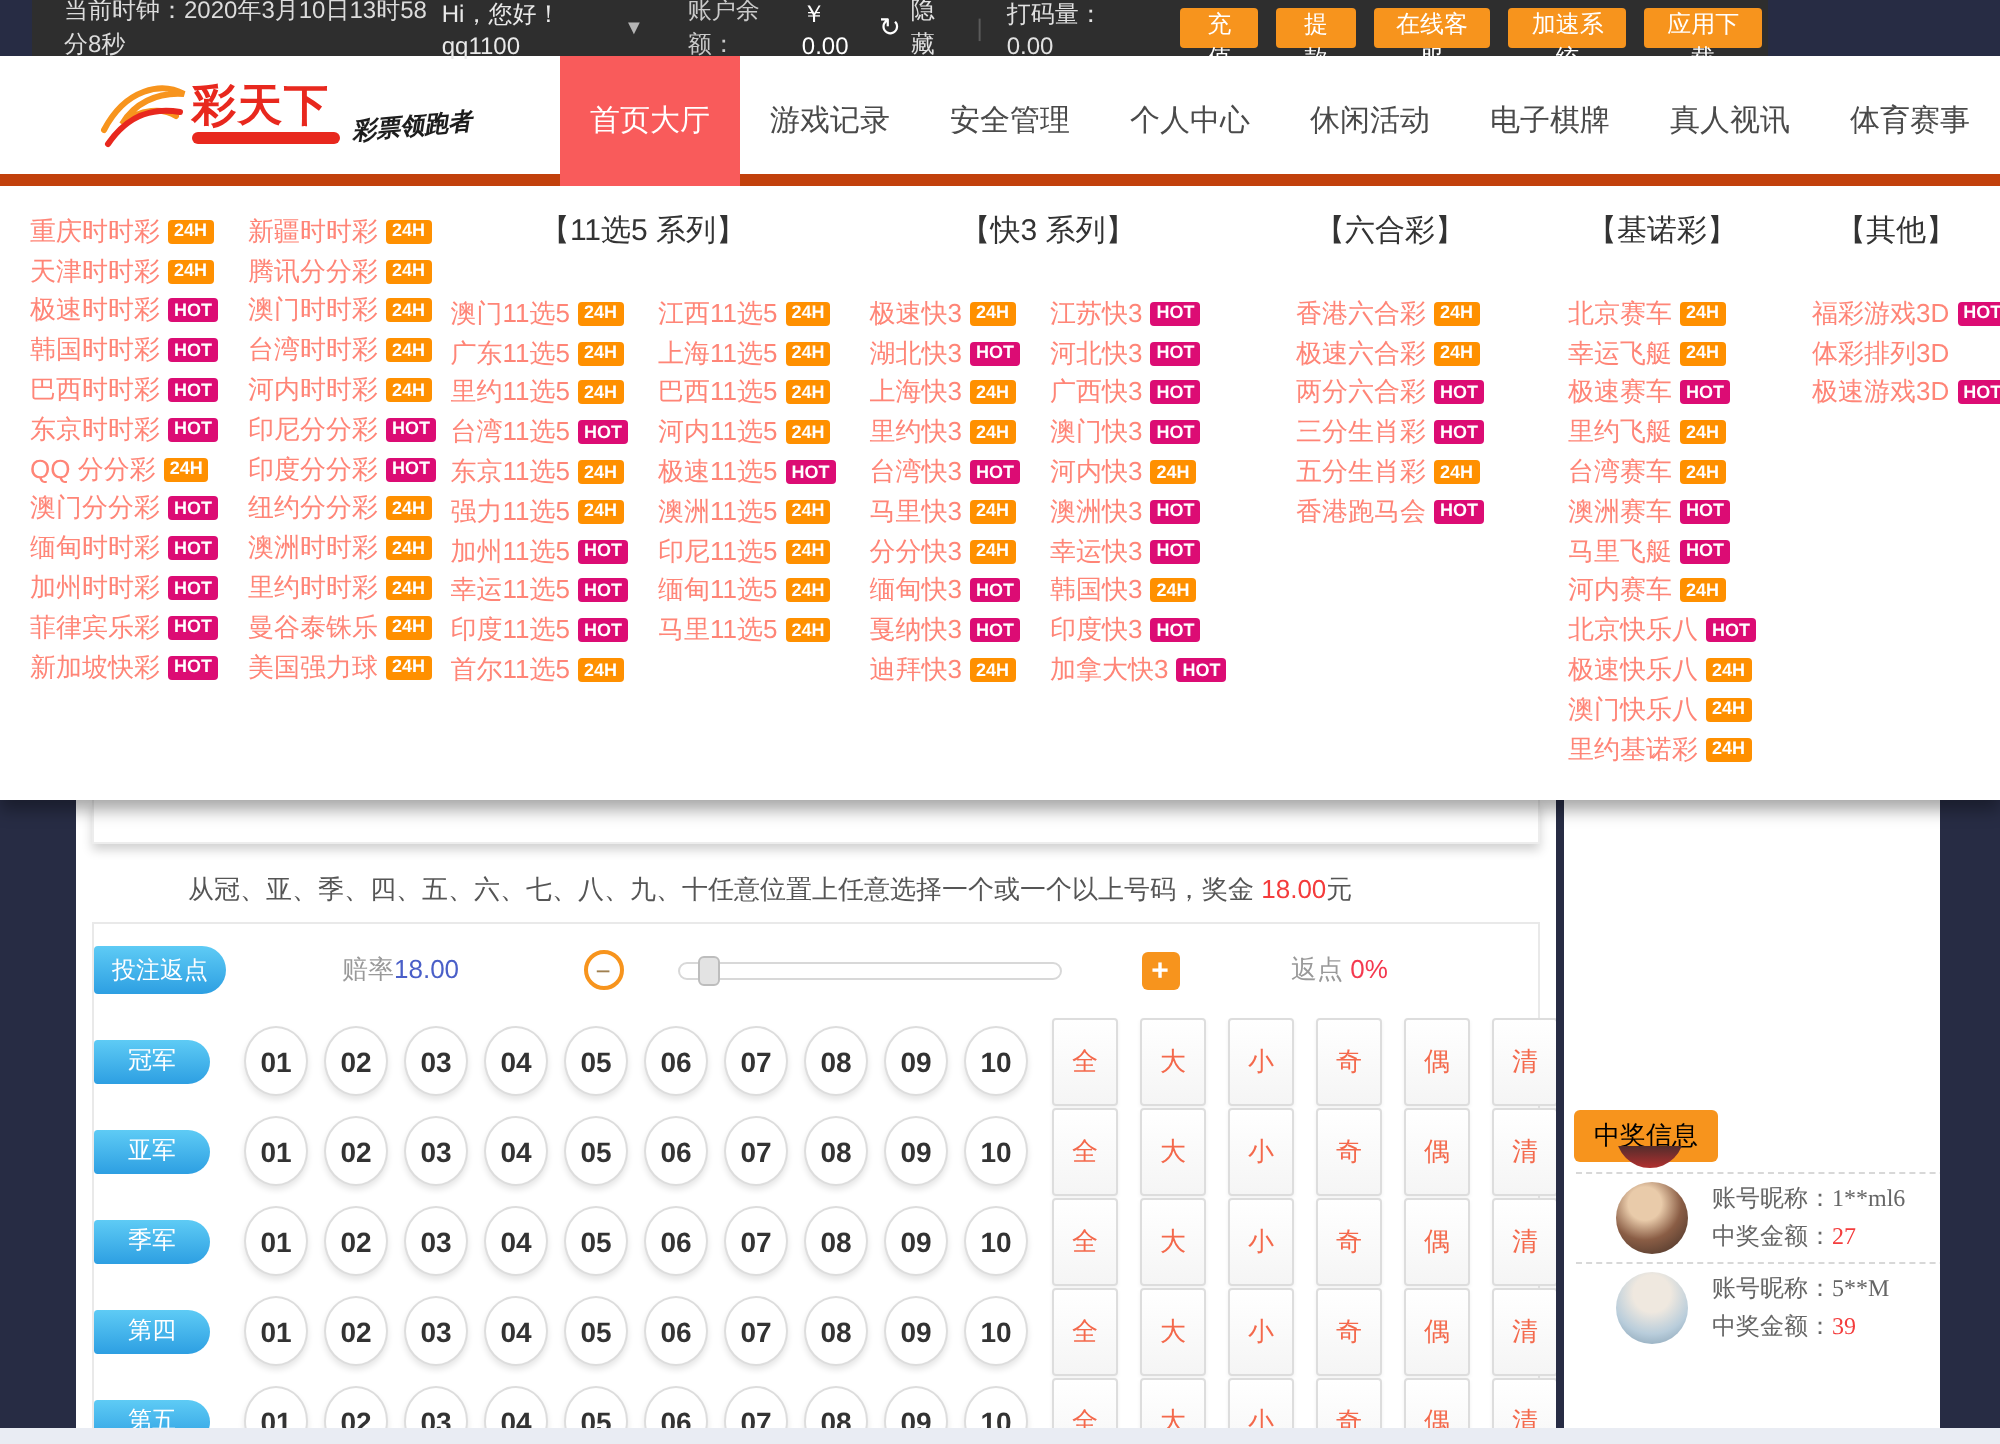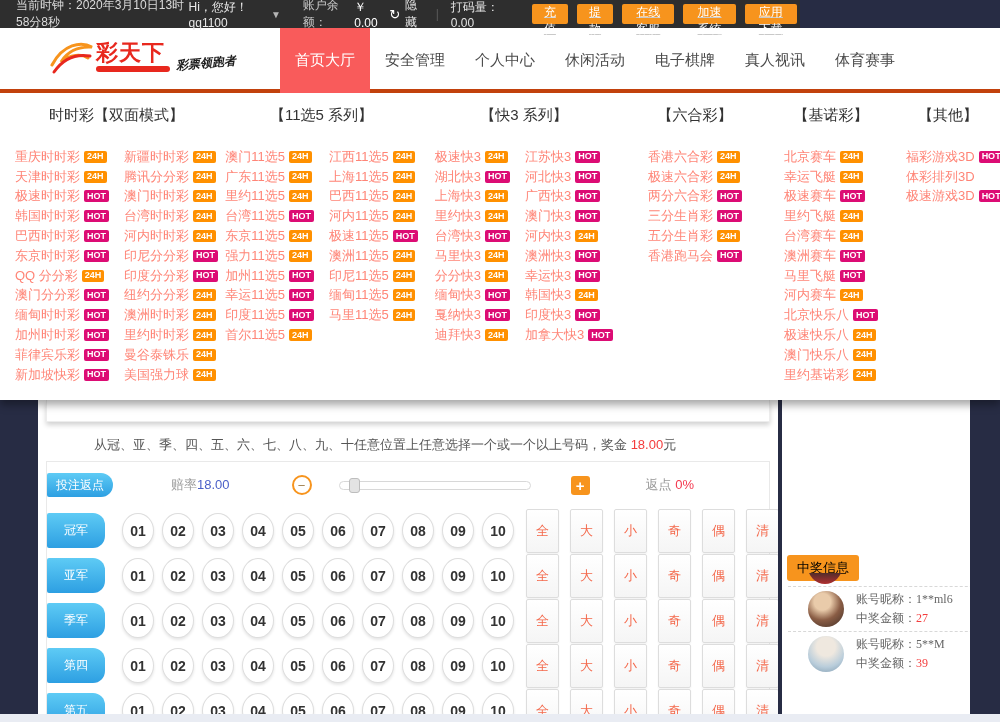--- a/index.html
+++ b/index.html
@@ -1,37 +1,37 @@
 <!DOCTYPE html>
 <html><head>
 <meta charset="utf-8">
 <style>
   * { margin:0; padding:0; box-sizing:border-box; }
   html,body { width:1000px; height:722px; }
   body { font-family:"Liberation Sans","DejaVu Sans",sans-serif; background:#272c44; position:relative; overflow:hidden; }
 
   
-  .topbar { position:absolute; top:0; left:0; width:800px; height:28px; background:#2e2e2e;
+  .topbar { position:absolute; top:0; left:16px; width:868px; height:28px; background:#2e2e2e;
             display:flex; align-items:center; font-size:12px; color:#c9c9c9; z-index:10; }
   .clock { margin-left:16px; color:#dcdcdc; }
   .greeting { margin-left:auto; display:flex; align-items:center; gap:5px; color:#e9e9e9; cursor:pointer; }
   .chev { color:#b5b5b5; font-size:10px; }
   .balance-group { display:flex; align-items:center; margin-left:22px; gap:5px; }
   .balance-val { color:#fff; }
   .refresh { color:#fff; font-size:13px; cursor:pointer; }
   .hide-lbl { color:#e2e2e2; cursor:pointer; }
   .tb-divider { color:#5a5a5a; margin:0 12px; }
   .turnover { color:#e2e2e2; }
-  .tb-btns { display:flex; align-items:flex-end; margin-left:14px; margin-right:3px;text-decoration:underline; }
+  .tb-btns { display:flex; align-items:flex-end; margin-left:14px; margin-right:3px; }
   .tb-btn { background:#f7941d; border:none; color:#fff; font-size:12px; height:20px; padding:0 10px;
             border-radius:2px; margin-left:9px; cursor:pointer; font-family:inherit; }
 
   
   .navbar { position:absolute; top:28px; left:0; width:1000px; height:65px; background:#fff;
-            border-bottom:4px solid #c2410c; z-index:9; }
+            border-bottom:6px solid #c2410c; z-index:9; }
   .logo { position:absolute; left:50px; top:13px; display:flex; align-items:flex-start; cursor:pointer; }
   .logo-txt { display:flex; flex-direction:column; margin-left:2px; }
   .logo-cn { color:#e8281e; font-size:22px; font-weight:bold; letter-spacing:1px; line-height:24px; }
   .logo-bar { width:74px; height:6px; background:#e8281e; border-radius:3px; margin-top:1px; }
   .logo-slogan { font-size:12px; color:#1d1d1d; font-weight:bold; font-style:italic;
                  transform:rotate(-5deg); margin:14px 0 0 6px; white-space:nowrap; }
   .tabs { position:absolute; left:280px; top:0; height:65px; display:flex; }
   .tab { width:90px; height:65px; display:flex; align-items:center; justify-content:center;
          font-size:15px; color:#4a4a4a; cursor:pointer; }
   .tab.active { background:#f95b5b; color:#fff; }
@@ -77,21 +77,21 @@
                   background:#fff; position:relative; cursor:pointer; flex:none; }
   .slider-handle { position:absolute; left:9px; top:-4px; width:11px; height:15px; background:#e3e3e3;
                    border:1px solid #bdbdbd; border-radius:3px; cursor:grab; }
   .plus-btn { margin-left:8px; width:19px; height:19px; background:#f7941d; color:#fff; border-radius:3px;
               display:flex; align-items:center; justify-content:center; font-size:15px; font-weight:bold;
               cursor:pointer; flex:none; }
   .rebate-val { margin-left:24px; font-size:13px; color:#999; }
   .rebate-val b { color:#f4394f; font-weight:normal; }
 
   .bet-row { display:flex; align-items:center; height:45px; }
-  .row-tag { width:58px; height:35px; margin-right:17px; }
+  .row-tag { width:58px; height:22px; margin-right:17px; }
   .num { width:32px; height:35px; border:1px solid #ddd; border-radius:50%; background:#fff;
          box-shadow:0 2px 3px rgba(0,0,0,0.10); display:flex; align-items:center; justify-content:center;
          font-size:14px; font-weight:bold; color:#333; margin-right:8px; cursor:pointer; flex:none; }
   .acts { margin-left:4px; display:flex; gap:11px; }
   .act { width:33px; height:44px; border:1px solid #ddd; border-radius:2px;
          background:linear-gradient(180deg,#ffffff,#f5f5f5); color:#f4694c; font-size:13px;
          display:flex; align-items:center; justify-content:center; cursor:pointer;
          box-shadow:0 1px 2px rgba(0,0,0,0.06); flex:none; }
 
   
@@ -147,32 +147,32 @@
       </svg>
     </span>
     <span class="logo-txt">
       <span class="logo-cn">彩天下</span>
       <span class="logo-bar"></span>
     </span>
     <span class="logo-slogan">彩票领跑者</span>
   </div>
   <div class="tabs">
     <div class="tab active">首页大厅</div>
+    <div class="tab">游戏记录</div>
     <div class="tab">安全管理</div>
     <div class="tab">个人中心</div>
     <div class="tab">休闲活动</div>
     <div class="tab">电子棋牌</div>
     <div class="tab">真人视讯</div>
     <div class="tab">体育赛事</div>
   </div>
 </div>
 
 <nav class="megamenu" id="megamenu">
     <div class="menu-col">
-      <div class="menu-title">时时彩【双面模式】</div>
       <div class="menu-groups">
         <div class="menu-group">
           <a class="menu-item">
             <span class="mi-name">重庆时时彩</span>
             <span class="badge b24">24H</span>
           </a>
           <a class="menu-item">
             <span class="mi-name">天津时时彩</span>
             <span class="badge b24">24H</span>
           </a>

